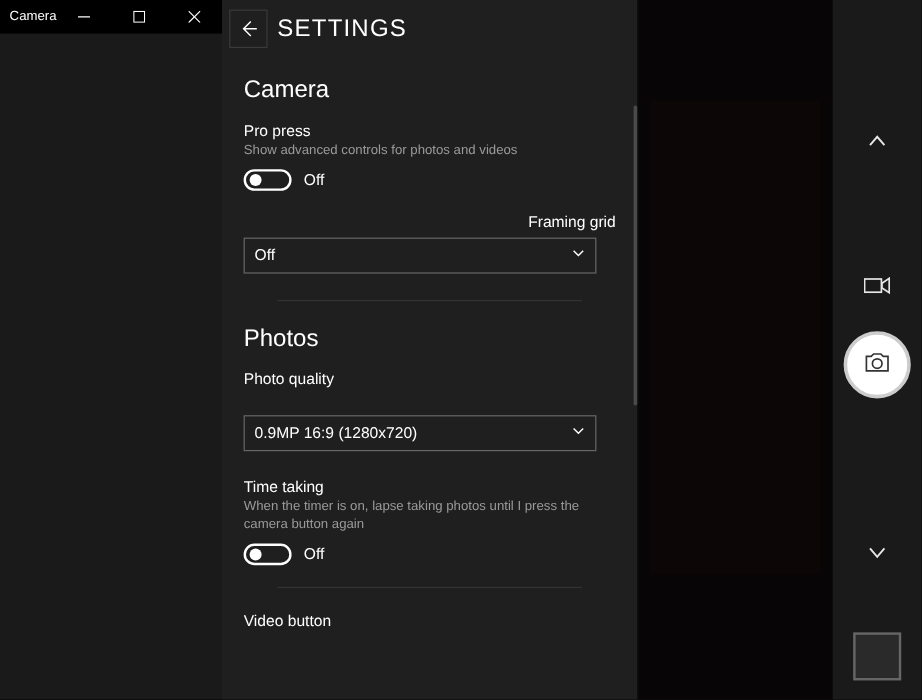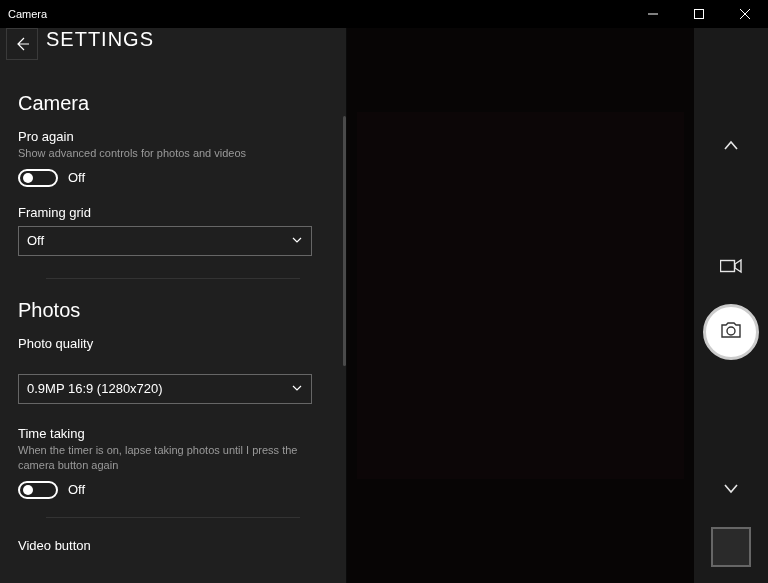--- a/index.html
+++ b/index.html
@@ -1,32 +1,32 @@
 <!DOCTYPE html>
 <html><head>
 <meta charset="utf-8">
 <style>
 * { margin: 0; padding: 0; box-sizing: border-box; }
 html, body { width: 768px; height: 583px; overflow: hidden; font-family: "Segoe UI", sans-serif; background: #000; color: #fff; }
 
-.window { width: 768px; height: 583px; background: #1a1a1a; display: flex; flex-direction: column; }
+.window { width: 768px; height: 583px; background: #1a1a1a; display: flex; }
 
 
 .titlebar { height: 28px; background: #000; display: flex; align-items: center; padding-left: 8px; }
 .titlebar-title { font-size: 11px; color: #fff; flex: 1; }
 .titlebar-btns { display: flex; }
 .titlebar-btn { width: 46px; height: 28px; display: flex; align-items: center; justify-content: center; color: #fff; }
 .titlebar-btn svg { width: 10px; height: 10px; }
 
 
 .content { flex: 1; display: flex; position: relative; }
 
 
 .settings-panel { width: 347px; background: #1f1f1f; display: flex; flex-direction: column; border-right: 1px solid #0a0a0a; position: relative; }
-.settings-header { display: flex; height: 48px; padding-left: 6px; }
+.settings-header { display: flex; align-items: center; height: 48px; padding-left: 6px; }
 .back-btn { width: 32px; height: 32px; border: 1px solid #3a3a3a; display: flex; align-items: center; justify-content: center; margin-right: 8px; }
 .settings-title { font-size: 20px; font-weight: 300; letter-spacing: 1px; color: #fff; }
 
 .settings-body { flex: 1; overflow-y: auto; padding: 16px 18px 0 18px; position: relative; }
 .scrollbar-track { position: absolute; right: 0; top: 88px; width: 3px; height: 250px; background: #4a4a4a; border-radius: 2px; }
 
 .section-title { font-size: 20px; font-weight: 300; color: #fff; margin-bottom: 14px; }
 .section-title.tight { margin-top: 4px; }
 
 .setting-label { font-size: 13px; color: #fff; margin-bottom: 2px; }
@@ -94,30 +94,30 @@
               <path d="M10 2 L4 8 L10 14 M4 8 H15" stroke="white" stroke-width="1.2" fill="none"></path>
             </svg>
         </div>
         <div class="settings-title">SETTINGS</div>
       </div>
 
       <div class="settings-body">
 
         <div class="section-title">Camera</div>
 
-        <div class="setting-label">Pro again</div>
+        <div class="setting-label">Pro press</div>
         <div class="setting-sub">Show advanced controls for photos and videos</div>
         <div class="toggle-row">
           <div class="toggle">
               <div class="toggle-knob"></div>
             </div>
           <div class="toggle-state">Off</div>
         </div>
 
-        <div class="setting-label" style="margin-bottom:6px;">Framing grid</div>
+        <div class="setting-label" style="margin-bottom:6px;text-align:right;">Framing grid</div>
         <div class="dropdown">
           <span class="dropdown-value">Off</span>
           <span class="dropdown-chev"><svg width="12" height="12" viewBox="0 0 12 12">
                 <path d="M2 4 L6 8 L10 4" stroke="white" stroke-width="1.2" fill="none"></path>
               </svg></span>
         </div>
 
         <div class="divider"></div>
 
         <div class="section-title tight">Photos</div>

